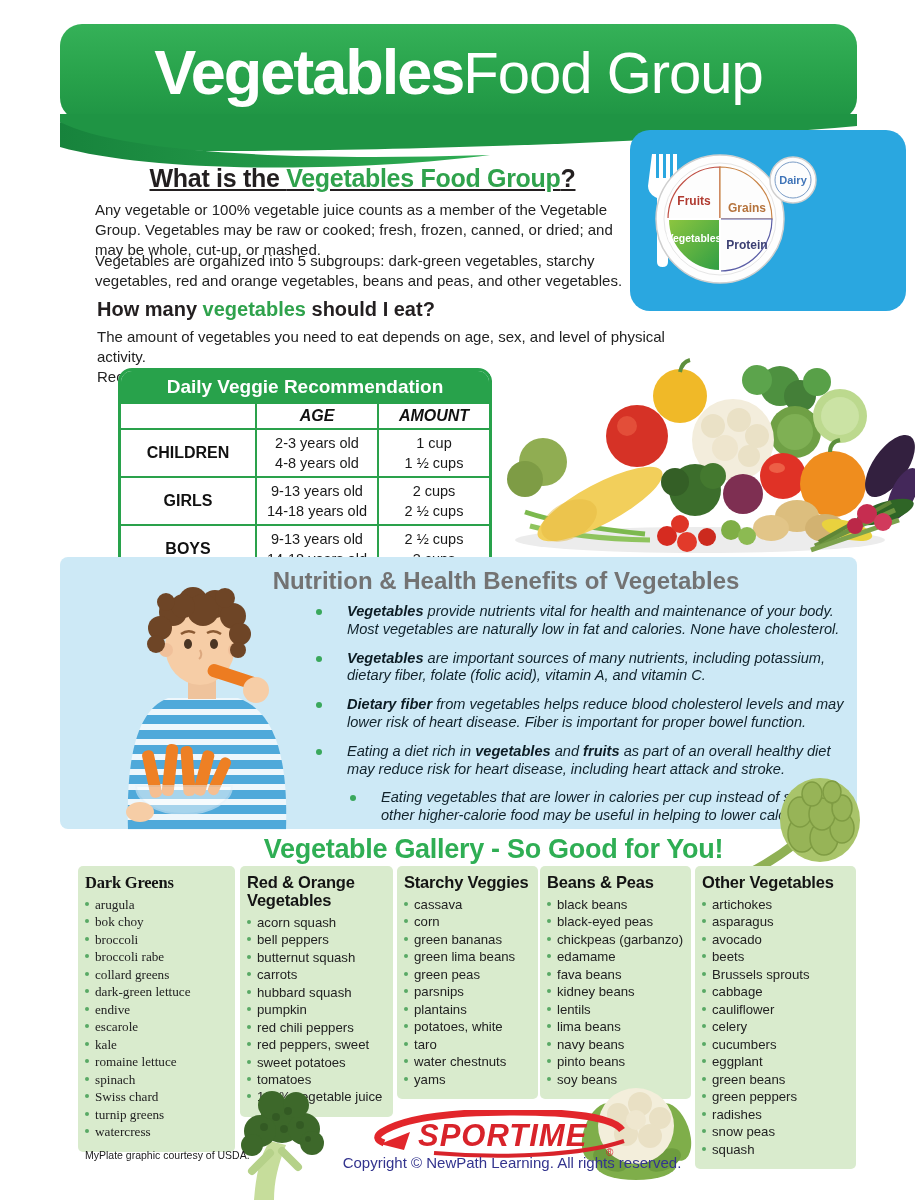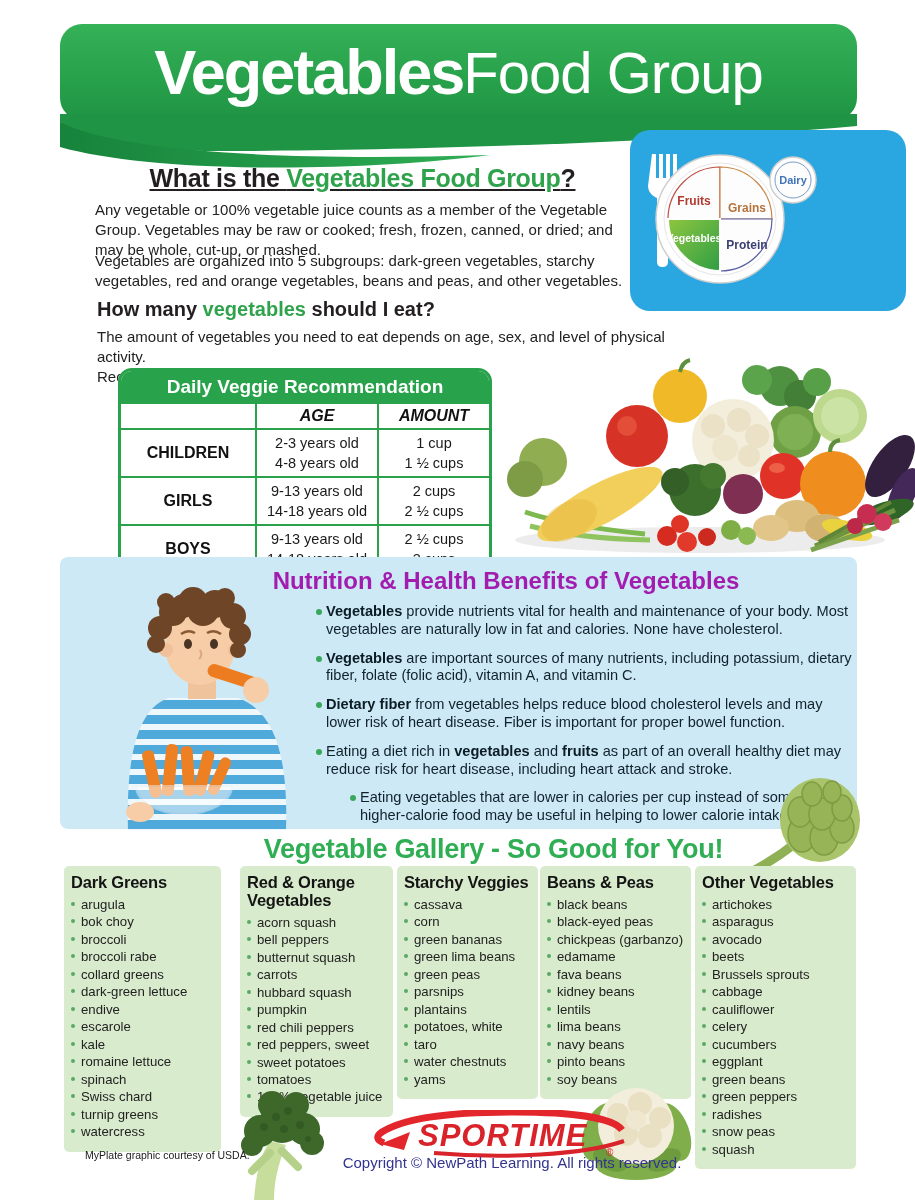--- a/index.html
+++ b/index.html
@@ -38,36 +38,36 @@
   .vt-head { font-weight:bold; font-style:italic; font-size:16px; color:#111; }
   .vt-row { border-top:2px solid #2aa14b; }
   .vt-row:first-child { border-top:none; }
   .vt-group { font-weight:bold; font-size:16px; color:#111; display:flex; align-items:center; justify-content:center; }
   .vt-stack { font-size:14.5px; color:#1a1a1a; line-height:20px; display:flex; flex-direction:column; justify-content:center; }
 
   
   .bluebox { position:absolute; left:60px; top:557px; width:797px; height:272px;
     background:#cde9f6; border-radius:8px; }
   .ben-title { position:absolute; left:0; top:10px; width:100%; padding-left:95px;
-    text-align:center; font-size:24px; font-weight:bold; color:#a21caf; }
+    text-align:center; font-size:24px; font-weight:bold; color:#737373; }
   .bullets { position:absolute; left:256px; top:46px; width:537px; }
-  .bullet { display:flex; gap:4px; margin-bottom:11px; }
+  .bullet { display:flex; gap:25px; margin-bottom:11px;font-style:italic; }
   .bullet.indent { margin-left:34px; }
   .bullet .dot { width:6px; height:6px; border-radius:50%; background:#3aa85c; margin-top:6px; flex:none; }
   .bullet p { font-size:14.6px; line-height:1.22; color:#10222b; }
   .bullet b { color:#0c1c24; }
 
   
   .gal-title { position:absolute; left:60px; top:834px; width:797px; padding-left:70px;
     text-align:center; font-size:27px; font-weight:bold; color:#2fae54; letter-spacing:-0.3px; }
   .gcol { position:absolute; top:866px; background:#d9ebcd; border-radius:5px; padding:8px 7px 9px; }
   .gcol h3 { font-size:16.5px; font-weight:bold; color:#141414; line-height:1.08; margin-bottom:6px; letter-spacing:-0.2px; }
   .g-item { display:flex; gap:6px; margin-bottom:3.5px; font-size:13.2px; line-height:1.06; color:#222; }
   .g-item .idot { width:4px; height:4px; border-radius:50%; background:#59a965; margin-top:4px; flex:none; }
-  .c1 { left:64px;  width:157px; }
+  .c1 { left:78px;  width:157px;font-family:Liberation Serif, serif; }
   .c2 { left:240px; width:153px; }
   .c3 { left:397px; width:141px; }
   .c4 { left:540px; width:151px; }
   .c5 { left:695px; width:161px; }
 
   
   .usda { position:absolute; left:85px; top:1149px; font-size:10.5px; color:#1a1a1a; }
   .copyright { position:absolute; left:172px; top:1154px; width:680px; text-align:center;
     font-size:15px; color:#33348e; }
   .art { position:absolute; }

